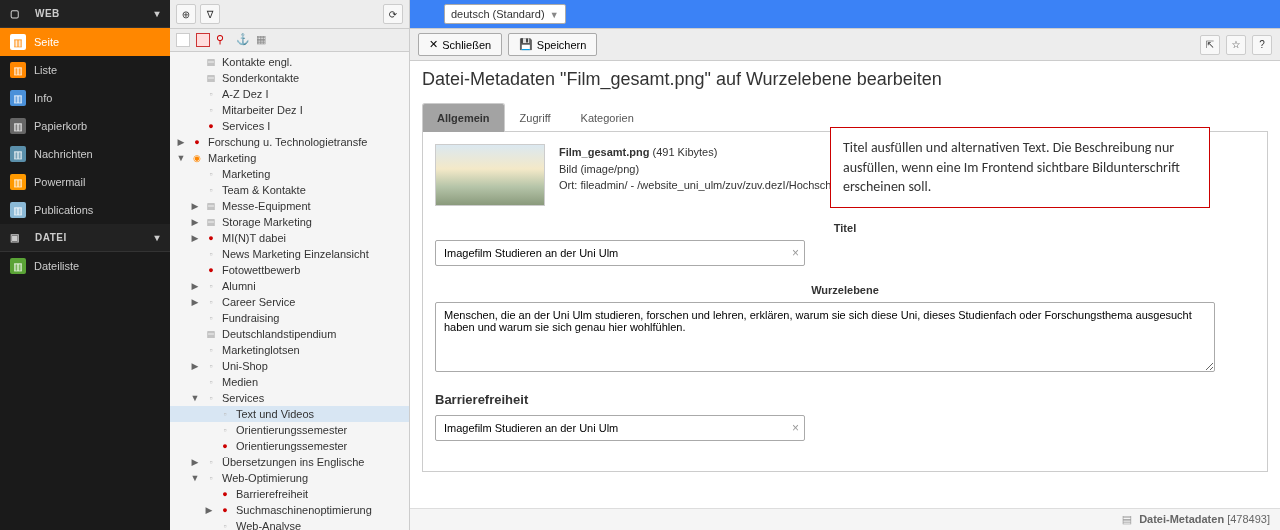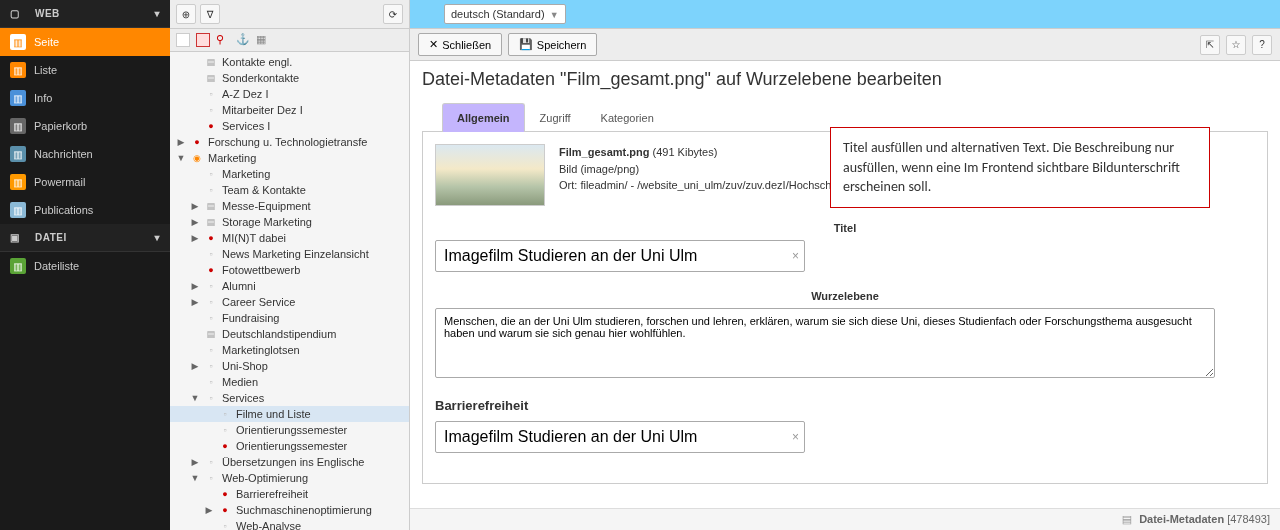--- a/index.html
+++ b/index.html
@@ -28,39 +28,39 @@
 .tree { flex: 1; overflow-y: auto; padding: 2px 0; font-size: 11px; }
 .tree-node { display: flex; align-items: center; padding: 1px 4px; white-space: nowrap; cursor: pointer; }
 .tree-node.selected { background: #d8e6f3; }
 .tree-node .arrow { width: 10px; text-align: center; color: #666; font-size: 9px; }
 .tree-node .page-icon { width: 14px; height: 14px; margin: 0 4px; display: inline-flex; align-items: center; justify-content: center; font-size: 9px; }
 .pi-folder { color: #999; }
 .pi-page { color: #bbb; }
 .pi-red { color: #c00; }
 .pi-orange { color: #ff8700; }
 .main { flex: 1; display: flex; flex-direction: column; overflow: hidden; }
-.topbar { display: flex; align-items: center; padding: 4px 8px; border-bottom: 1px solid #ccc; background: #7dd3fc; gap: 6px; }
+.topbar { display: flex; align-items: center; padding: 4px 8px; border-bottom: 1px solid #ccc; background: #3b82f6; gap: 6px; }
 .select-lang { border: 1px solid #aaa; background: #fff; padding: 3px 6px; font-size: 11px; border-radius: 2px; }
 .actionbar { display: flex; align-items: center; padding: 4px 8px; border-bottom: 1px solid #ccc; background: #ededed; gap: 6px; }
 .btn { border: 1px solid #aaa; background: #f8f8f8; padding: 4px 10px; font-size: 11px; border-radius: 2px; cursor: pointer; display: inline-flex; align-items: center; gap: 4px; }
 .actionbar .spacer { flex: 1; }
 .content { flex: 1; overflow-y: auto; padding: 0 12px 12px; position: relative; }
 .page-title { font-size: 18px; font-weight: normal; color: #333; padding: 8px 0 12px; }
 .tabs { display: flex; border-bottom: 1px solid #ccc; }
 .tab { padding: 8px 14px; border: 1px solid transparent; border-bottom: none; cursor: pointer; color: #555; position: relative; top: 1px; }
-.tab.active { border-color: #ccc; background: #c4b5fd; color: #333; font-weight: bold; border-radius: 3px 3px 0 0; margin-left: 20px; }
+.tab.active { border-color: #ccc; background: #a3a3a3; color: #333; font-weight: bold; border-radius: 3px 3px 0 0; }
 .tab-body { border: 1px solid #ccc; border-top: none; padding: 12px; }
 .file-info { display: flex; gap: 14px; margin-bottom: 16px; }
 .thumb { width: 110px; height: 62px; background: linear-gradient(to bottom, #dbe8f0 0%, #f4e9c8 40%, #b5c4a8 70%, #8a9a7c 100%); border: 1px solid #ccc; flex-shrink: 0; }
 .file-meta { font-size: 11px; line-height: 1.5; }
 .file-meta b { font-weight: bold; color: #333; margin-top: 8px; }
 .form-section { margin-bottom: 18px; }
 .field-label { font-weight: bold; font-size: 11px; color: #333; margin-bottom: 6px; display: block; text-align: center; }
 .input-wrap { position: relative; max-width: 370px; }
-.text-input { width: 100%; border: 1px solid #aaa; padding: 6px 24px 6px 8px; font-size: 16px; border-radius: 2px; }
+.text-input { width: 100%; border: 1px solid #aaa; padding: 6px 24px 6px 8px; font-size: 11px; border-radius: 2px; }
 .clear-x { position: absolute; right: 6px; top: 50%; transform: translateY(-50%); color: #999; cursor: pointer; font-size: 12px; }
 .textarea { width: 100%; max-width: 780px; border: 1px solid #aaa; padding: 6px 8px; font-size: 11px; border-radius: 2px; height: 70px; resize: vertical; font-family: inherit; }
 .section-h { font-size: 13px; font-weight: bold; color: #333; margin: 16px 0 8px; }
 .annotation { position: absolute; top: 66px; right: 70px; width: 380px; border: 1px solid #c00; background: #fff; padding: 10px 12px; font-size: 14px; font-family: Calibri, Arial, sans-serif; color: #333; line-height: 1.4; z-index: 5; }
 .statusbar { position: absolute; bottom: 0; right: 0; width: calc(100% - 410px); padding: 4px 10px; font-size: 11px; color: #666; text-align: right; background: #f5f5f5; border-top: 1px solid #ddd; }
 .statusbar .sb-icon { display: inline-block; width: 12px; color: #999; margin-right: 4px; }
 .caret-down { font-size: 9px; margin-left: 2px; color: #888; }
 </style>
 </head>
 <body>
@@ -237,21 +237,21 @@
           <span>Medien</span>
         </div>
         <div class="tree-node" style="padding-left: 20px;">
           <span class="arrow">▼</span>
           <span class="page-icon pi-page">▫</span>
           <span>Services</span>
         </div>
         <div class="tree-node selected" style="padding-left: 34px;">
           <span class="arrow"></span>
           <span class="page-icon pi-page">▫</span>
-          <span>Filme und Liste</span>
+          <span>Text und Videos</span>
         </div>
         <div class="tree-node" style="padding-left: 34px;">
           <span class="arrow"></span>
           <span class="page-icon pi-page">▫</span>
           <span>Orientierungssemester</span>
         </div>
         <div class="tree-node" style="padding-left: 34px;">
           <span class="arrow"></span>
           <span class="page-icon pi-red">●</span>
           <span>Orientierungssemester</span>

